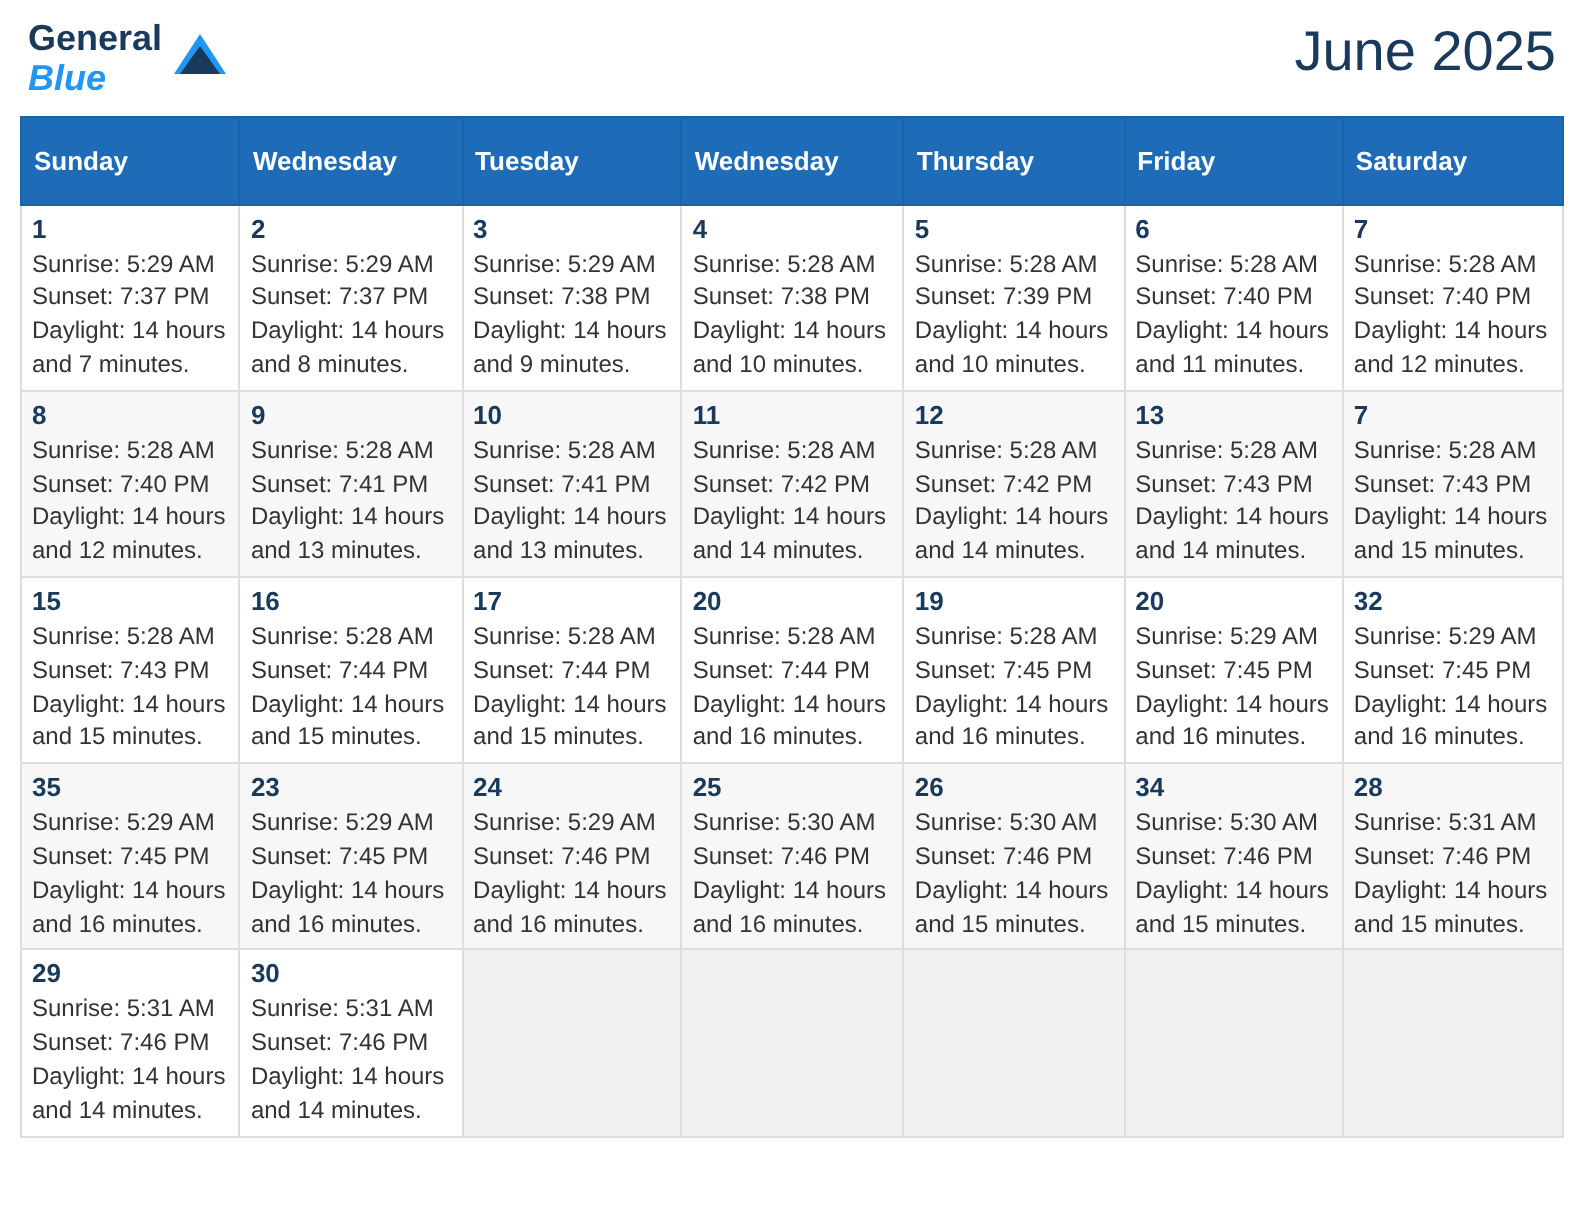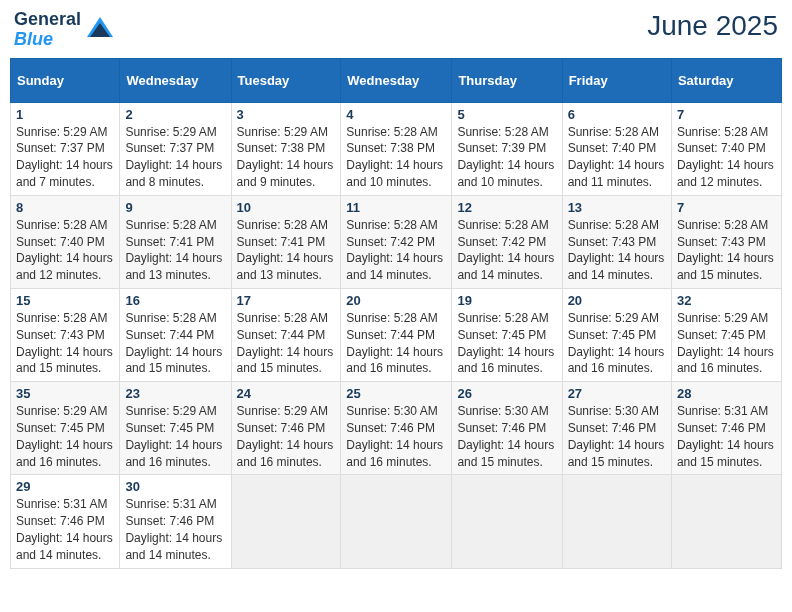--- a/index.html
+++ b/index.html
@@ -333,21 +333,21 @@
       </td>
         <td>
         <span class="day-number">26</span>
         <div class="day-info">
           Sunrise: 5:30 AM<br>
           Sunset: 7:46 PM<br>
           Daylight: 14 hours and 15 minutes.
         </div>
       </td>
         <td>
-        <span class="day-number">27</span>
+        <span class="day-number">34</span>
         <div class="day-info">
           Sunrise: 5:30 AM<br>
           Sunset: 7:46 PM<br>
           Daylight: 14 hours and 15 minutes.
         </div>
       </td>
         <td>
         <span class="day-number">28</span>
         <div class="day-info">
           Sunrise: 5:31 AM<br>

